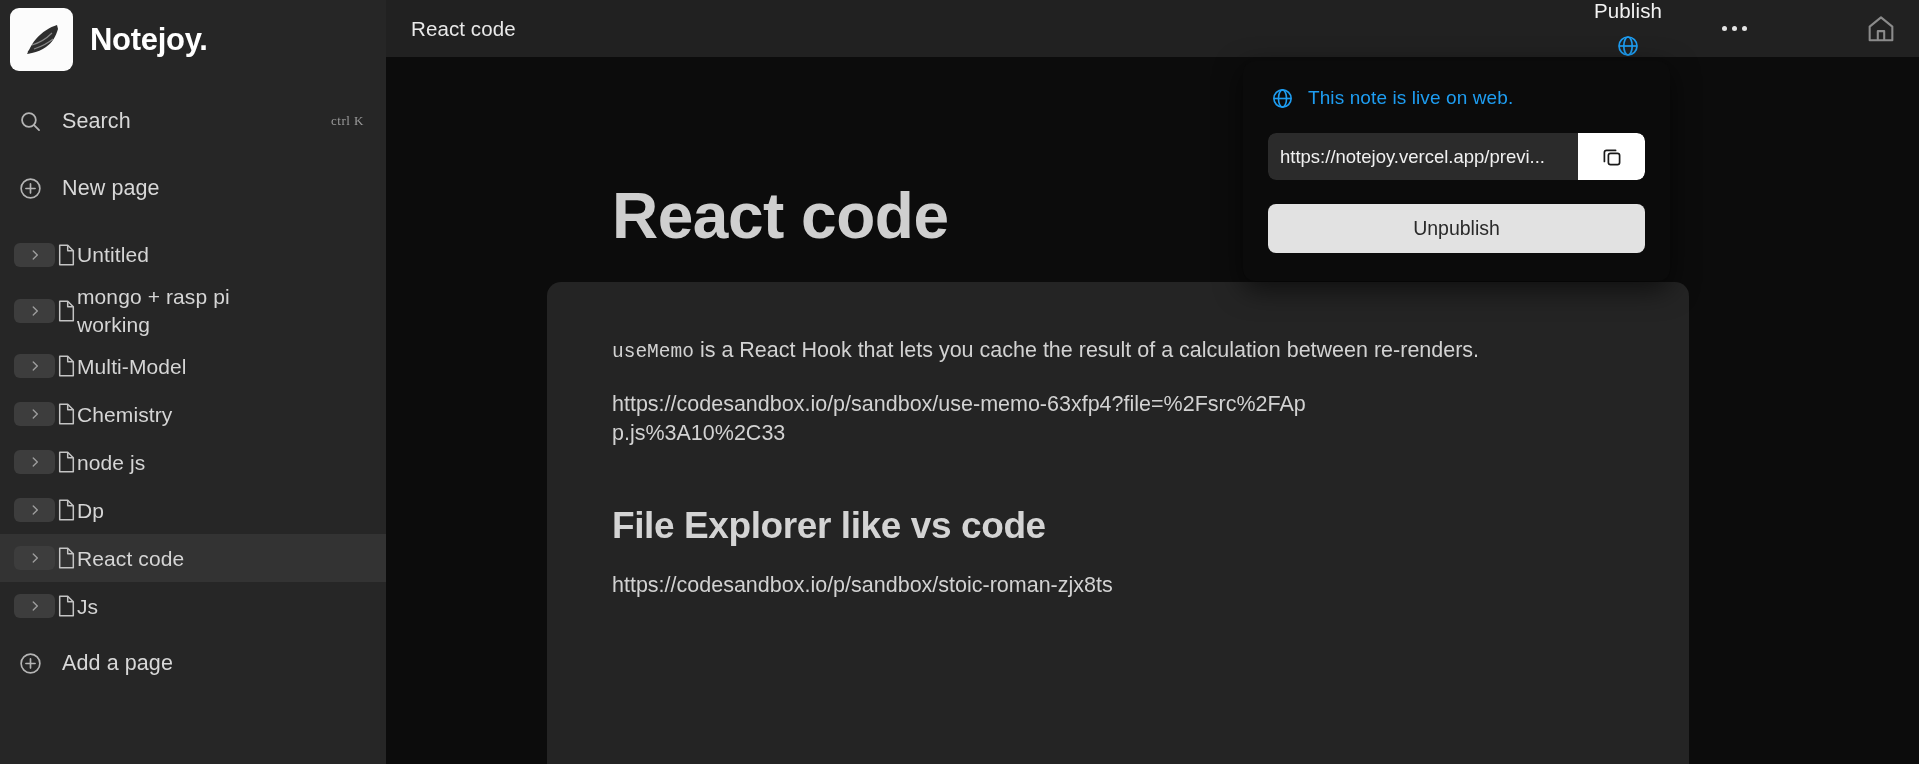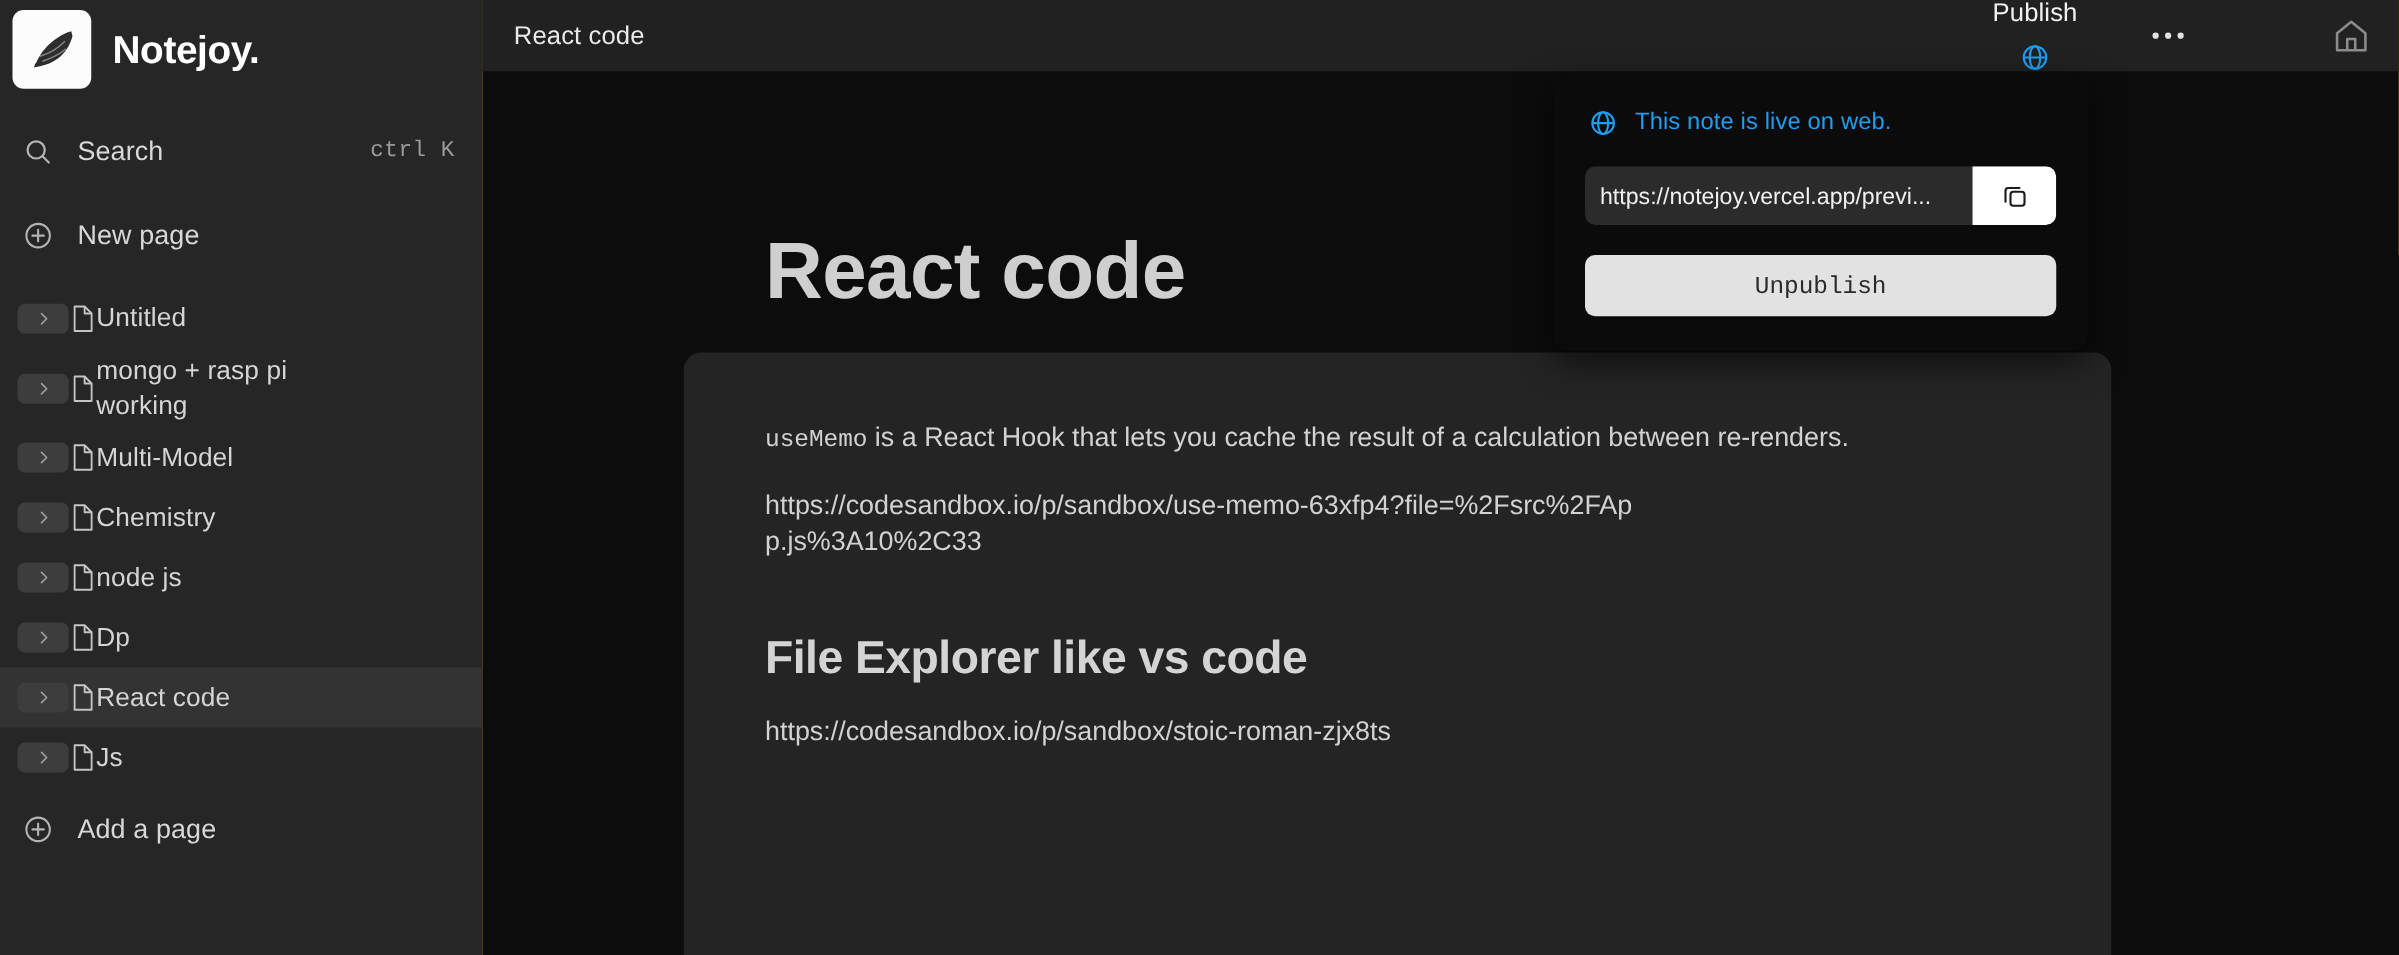--- a/index.html
+++ b/index.html
@@ -61,22 +61,22 @@
     gap: 19px;
     color: #b9b9b9;
   }
   .nav-row .label {
     font-size: 21.5px;
     color: #d8d8d8;
     letter-spacing: 0.1px;
   }
   .nav-row .kbd {
     margin-left: auto;
-    font-family: Liberation Mono, monospace;
-    font-size: 18px;
+    font-family: Liberation Serif, serif;
+    font-size: 13px;
     color: #9a9a9a;
     letter-spacing: 0.5px;
   }
   .search-row { margin-top: 28px; }
   .newpage-row { margin-top: 21px; }
   .addpage-row { margin-top: 10px; }
 
   .icon-sm { display: inline-flex; align-items: center; justify-content: center; flex: 0 0 auto; }
 
   .tree { margin-top: 20px; }
@@ -221,21 +221,21 @@
     cursor: pointer;
   }
   .unpublish-btn {
     width: 100%;
     height: 49px;
     background: #e2e2e2;
     border: none;
     border-radius: 8px;
     color: #2a2a2a;
     font-size: 19.5px;
-    font-family: Liberation Mono, monospace;
+    font-family: Liberation Sans, sans-serif;
     cursor: pointer;
   }
 
   
   .doc-area {
     position: absolute;
     top: 57px;
     left: 0;
     right: 0;
     bottom: 0;

